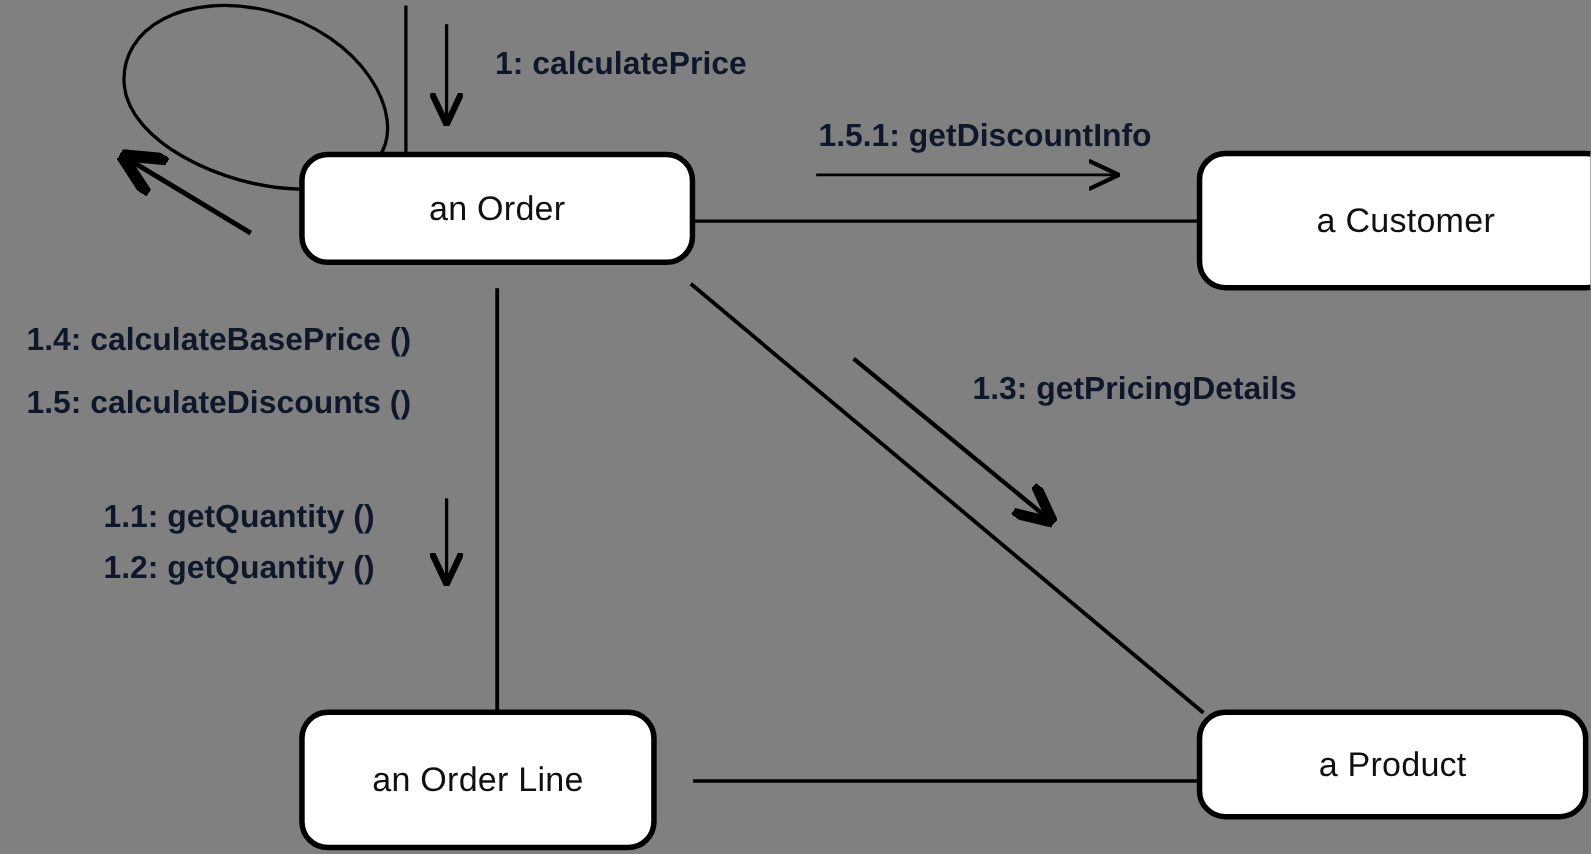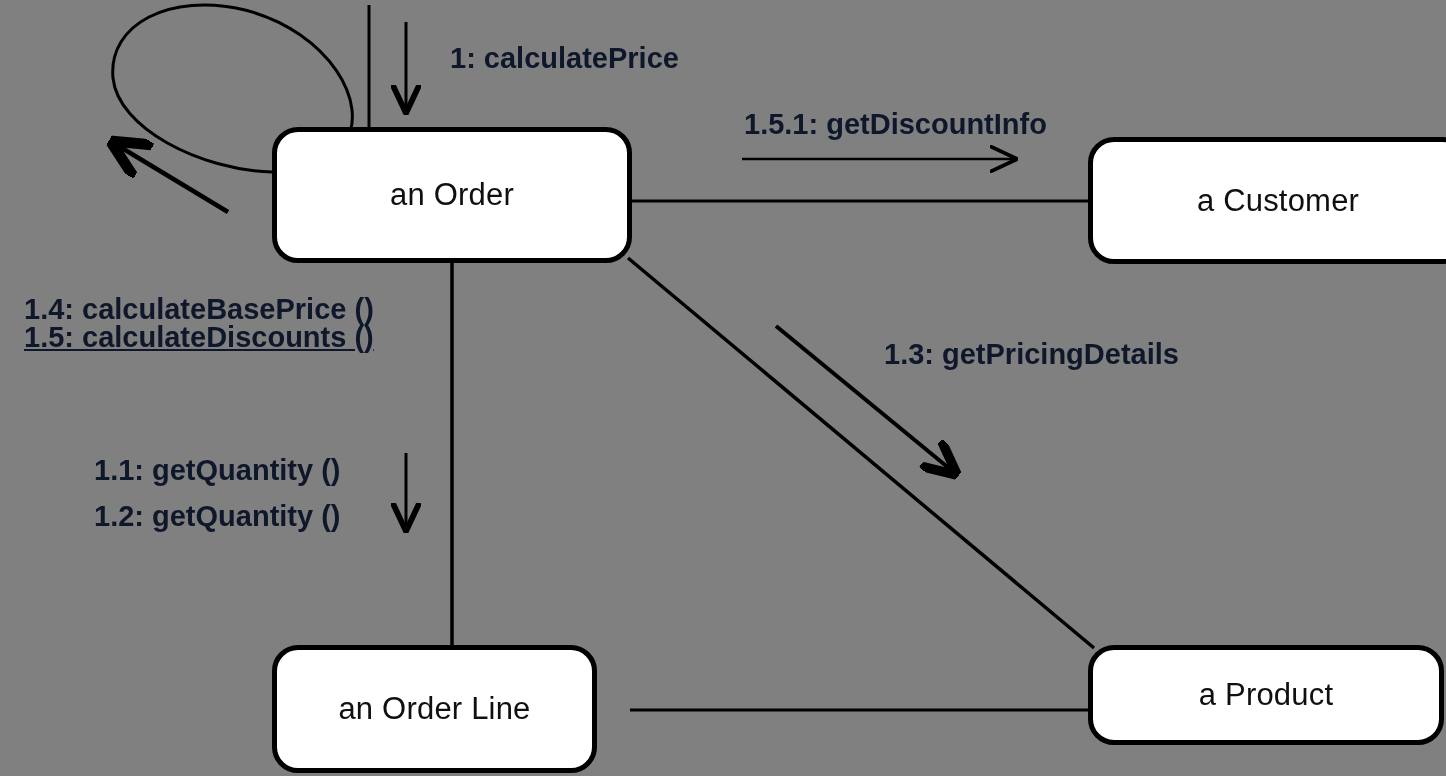--- a/index.html
+++ b/index.html
@@ -92,41 +92,41 @@
 
     <line x1="228" y1="212" x2="112" y2="142" stroke="#000" stroke-width="4.5" fill="none" marker-end="url(#arrowBold)"></line>
 
     <line x1="742" y1="159" x2="1016" y2="159" stroke="#000" stroke-width="2.6" fill="none" marker-end="url(#arrowThin)"></line>
 
     <line x1="406" y1="453" x2="406" y2="530" stroke="#000" stroke-width="3" fill="none" marker-end="url(#arrowMed)"></line>
 
     <line x1="776" y1="326" x2="956" y2="474" stroke="#000" stroke-width="4" fill="none" marker-end="url(#arrowBold)"></line>
   </svg>
 
-  <div class="object-box" style="left:272px; top:127px; width:360px; height:136px;">
+  <div class="object-box" style="left:272px; top:138px; width:360px; height:103px;">
     <span class="object-label">an Order</span>
   </div>
 
   <div class="object-box" style="left:1088px; top:137px; width:380px; height:127px;">
     <span class="object-label">a Customer</span>
   </div>
 
   <div class="object-box" style="left:272px; top:645px; width:325px; height:128px;">
     <span class="object-label">an Order Line</span>
   </div>
 
   <div class="object-box" style="left:1088px; top:645px; width:356px; height:100px;">
     <span class="object-label">a Product</span>
   </div>
 
   <div class="msg-label" style="left:450px; top:44px;">1: calculatePrice</div>
 
   <div class="msg-label" style="left:24px; top:295px;">1.4: calculateBasePrice ()</div>
 
-  <div class="msg-label" style="left:24px; top:323px;text-decoration:underline;">1.5: calculateDiscounts ()</div>
+  <div class="msg-label" style="left:24px; top:352px;">1.5: calculateDiscounts ()</div>
 
   <div class="msg-label" style="left:94px; top:456px;">1.1: getQuantity ()</div>
 
   <div class="msg-label" style="left:94px; top:502px;">1.2: getQuantity ()</div>
 
   <div class="msg-label" style="left:884px; top:340px;">1.3: getPricingDetails</div>
 
   <div class="msg-label" style="left:744px; top:110px;">1.5.1: getDiscountInfo</div>
 
 </div>

